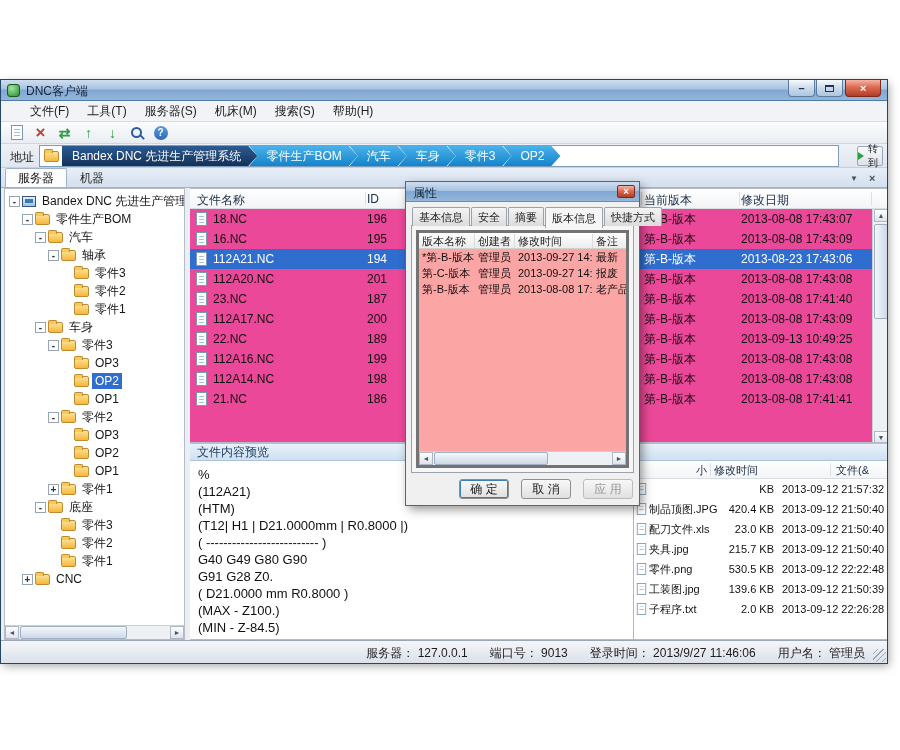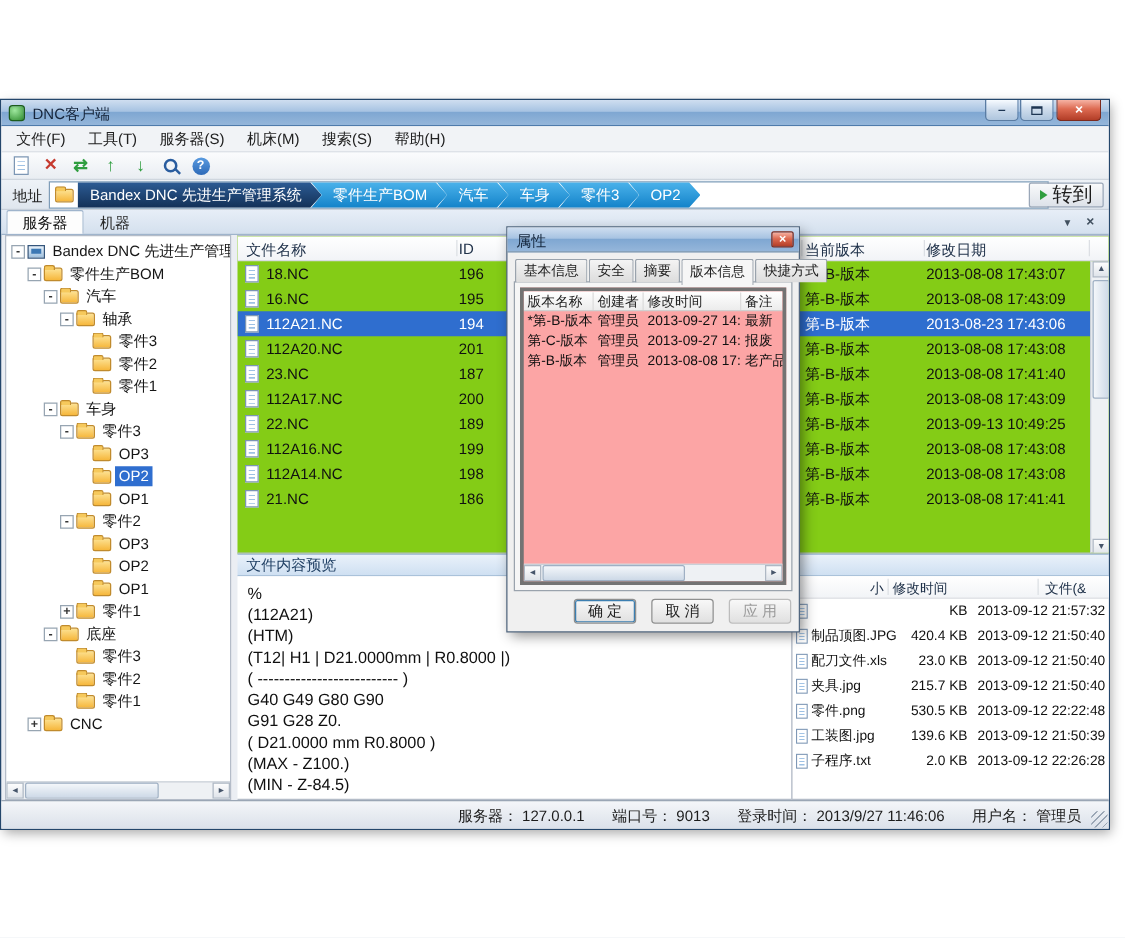--- a/index.html
+++ b/index.html
@@ -19,21 +19,21 @@
     border-radius:0 0 4px 4px;background:linear-gradient(#f7fbff,#cfdded 45%,#aec5dd);
     display:flex;align-items:center;justify-content:center;font-size:11px;color:#1d3least;color:#1d3552}
   #btn-min{right:72px}#btn-max{right:44px}
   #btn-close{right:6px;width:36px;background:linear-gradient(#f6b3a4,#dd6a51 45%,#b23d27);border-color:#7c2a1e;color:#fff}
   .g-min::before{content:"–";font-weight:bold}
   .g-max{display:inline-block;width:9px;height:7px;border:1px solid #1d3552;border-top-width:2px}
   .g-x::before{content:"×";font-weight:bold}
 
   
   #menubar{position:absolute;left:0;top:21px;right:0;height:21px;background:#f1f3f6;
-    border-bottom:1px solid #d8dde4;display:flex;align-items:center;padding-left:3px}
+    border-bottom:1px solid #d8dde4;display:flex;align-items:center;padding-left:20px}
   .menu-item{padding:0 9px;font-size:12px;color:#222;line-height:20px}
   #toolbar{position:absolute;left:0;top:42px;right:0;height:22px;
     background:linear-gradient(#fbfcfd,#e9edf2);border-bottom:1px solid #cfd6de;
     display:flex;align-items:center;padding-left:5px;gap:3px}
   .tbtn{width:21px;height:20px;display:flex;align-items:center;justify-content:center}
   .tico{display:inline-block;position:relative}
   .ico-new-file-icon{width:12px;height:15px;background:#fff;border:1px solid #7c96b4}
   .ico-new-file-icon::before{content:"";position:absolute;left:2px;right:2px;top:3px;height:8px;
     background:repeating-linear-gradient(#9ec1e4 0 1px,transparent 1px 3px)}
   .ico-delete-icon::before{content:"×";font-size:17px;font-weight:bold;color:#c63a2f;line-height:14px}
@@ -56,23 +56,23 @@
   #addrfield{position:absolute;left:38px;top:1px;right:48px;height:22px;background:#fff;
     border:1px solid #7f9db9;display:flex;align-items:center;overflow:hidden}
   .addrfold{margin:0 5px 0 4px;flex:none}
   #crumbs{display:flex;height:22px;overflow:hidden}
   .crumb{position:relative;height:22px;line-height:22px;padding:0 16px 0 12px;color:#fff;font-size:12px;
     white-space:nowrap;background:linear-gradient(#4db4ec,#1181c8);
     clip-path:polygon(0 0,calc(100% - 10px) 0,100% 50%,calc(100% - 10px) 100%,0 100%,9px 50%);
     margin-left:-9px;padding-left:18px}
   .crumb-root{margin-left:0;padding-left:10px;background:linear-gradient(#2d5d96,#122f55);
     clip-path:polygon(0 0,calc(100% - 10px) 0,100% 50%,calc(100% - 10px) 100%,0 100%)}
-  #gobtn{position:absolute;right:4px;top:2px;width:60px;height:20px;border:1px solid #9aa7b8;border-radius:2px;
+  #gobtn{position:absolute;right:4px;top:2px;width:26px;height:20px;border:1px solid #9aa7b8;border-radius:2px;
     background:linear-gradient(#f9fafb,#dde2e9);display:flex;align-items:center;justify-content:center;
-    gap:4px;font-size:16px;color:#1c1c1c}
+    gap:4px;font-size:10px;color:#1c1c1c}
   .goarrow{width:0;height:0;border-left:6px solid #2f9e3f;border-top:4px solid transpar;border-top:4px solid transparent;border-bottom:4px solid transparent}
 
   
   #tabstrip{position:absolute;left:0;top:88px;right:0;height:20px;
     background:linear-gradient(#e7eef7,#d4e0ee);border-bottom:1px solid #9fb4cc;display:flex;align-items:flex-end;padding-left:4px}
   .ptab{height:19px;line-height:18px;padding:0 12px;font-size:12px;color:#2a2a2a;
     border:1px solid transparent;border-bottom:none;border-radius:2px 2px 0 0}
   .ptab.active{background:#fdfdfd;border-color:#9fb4cc;color:#111}
   .tsctl{position:absolute;top:4px;width:14px;height:13px;text-align:center;font-size:8px;color:#41505f;line-height:13px}
   #ts-menu{right:26px}#ts-close{right:8px;font-size:11px}
@@ -108,21 +108,21 @@
   .hscroll .sbtn.right{left:auto;right:0}
   .hthumb{position:absolute;left:15px;top:0;width:60%;height:13px;border:1px solid #9fb0c4;
     background:linear-gradient(#f4f7fa,#cdd9e7);border-radius:2px}
   #vscroll{position:absolute;left:682px;top:20px;width:16px;height:235px;background:#eef1f4;border-left:1px solid #c9d0d8}
   #vscroll .sbtn{left:1px;width:14px}
   #vscroll .sbtn.vbot{top:auto;bottom:0}
   .vthumb{position:absolute;left:1px;top:15px;width:14px;height:95px;border:1px solid #9fb0c4;
     background:linear-gradient(90deg,#f4f7fa,#cdd9e7);border-radius:2px}
 
   
-  #listwrap{position:absolute;left:189px;top:108px;width:698px;height:255px;background:#84cc16;
+  #listwrap{position:absolute;left:189px;top:108px;width:698px;height:255px;background:#ec4899;
     border:1px solid #b4bcc8;border-left:none;overflow:hidden}
   #listheader{position:absolute;left:0;top:0;right:0;height:20px;
     background:linear-gradient(#ffffff,#f2f4f7);border-bottom:1px solid #d9dce1;font-size:12px;color:#20324a}
   .hc{position:absolute;top:3px;white-space:nowrap}
   .h-name{left:7px}.h-id{left:177px}.h-ver{left:454px}.h-date{left:551px}
   .sep{position:absolute;top:3px;bottom:3px;width:1px;background:#dcdfe4}
   #listrows{position:absolute;left:0;top:20px;width:682px}
   .lrow{position:relative;height:20px;font-size:12px;color:#111}
   .lrow.sel{background:#2f6ecf;color:#fff}
   .ico-doc{display:inline-block;position:relative;width:11px;height:14px;background:#fff;border:1px solid #7c96b4}

